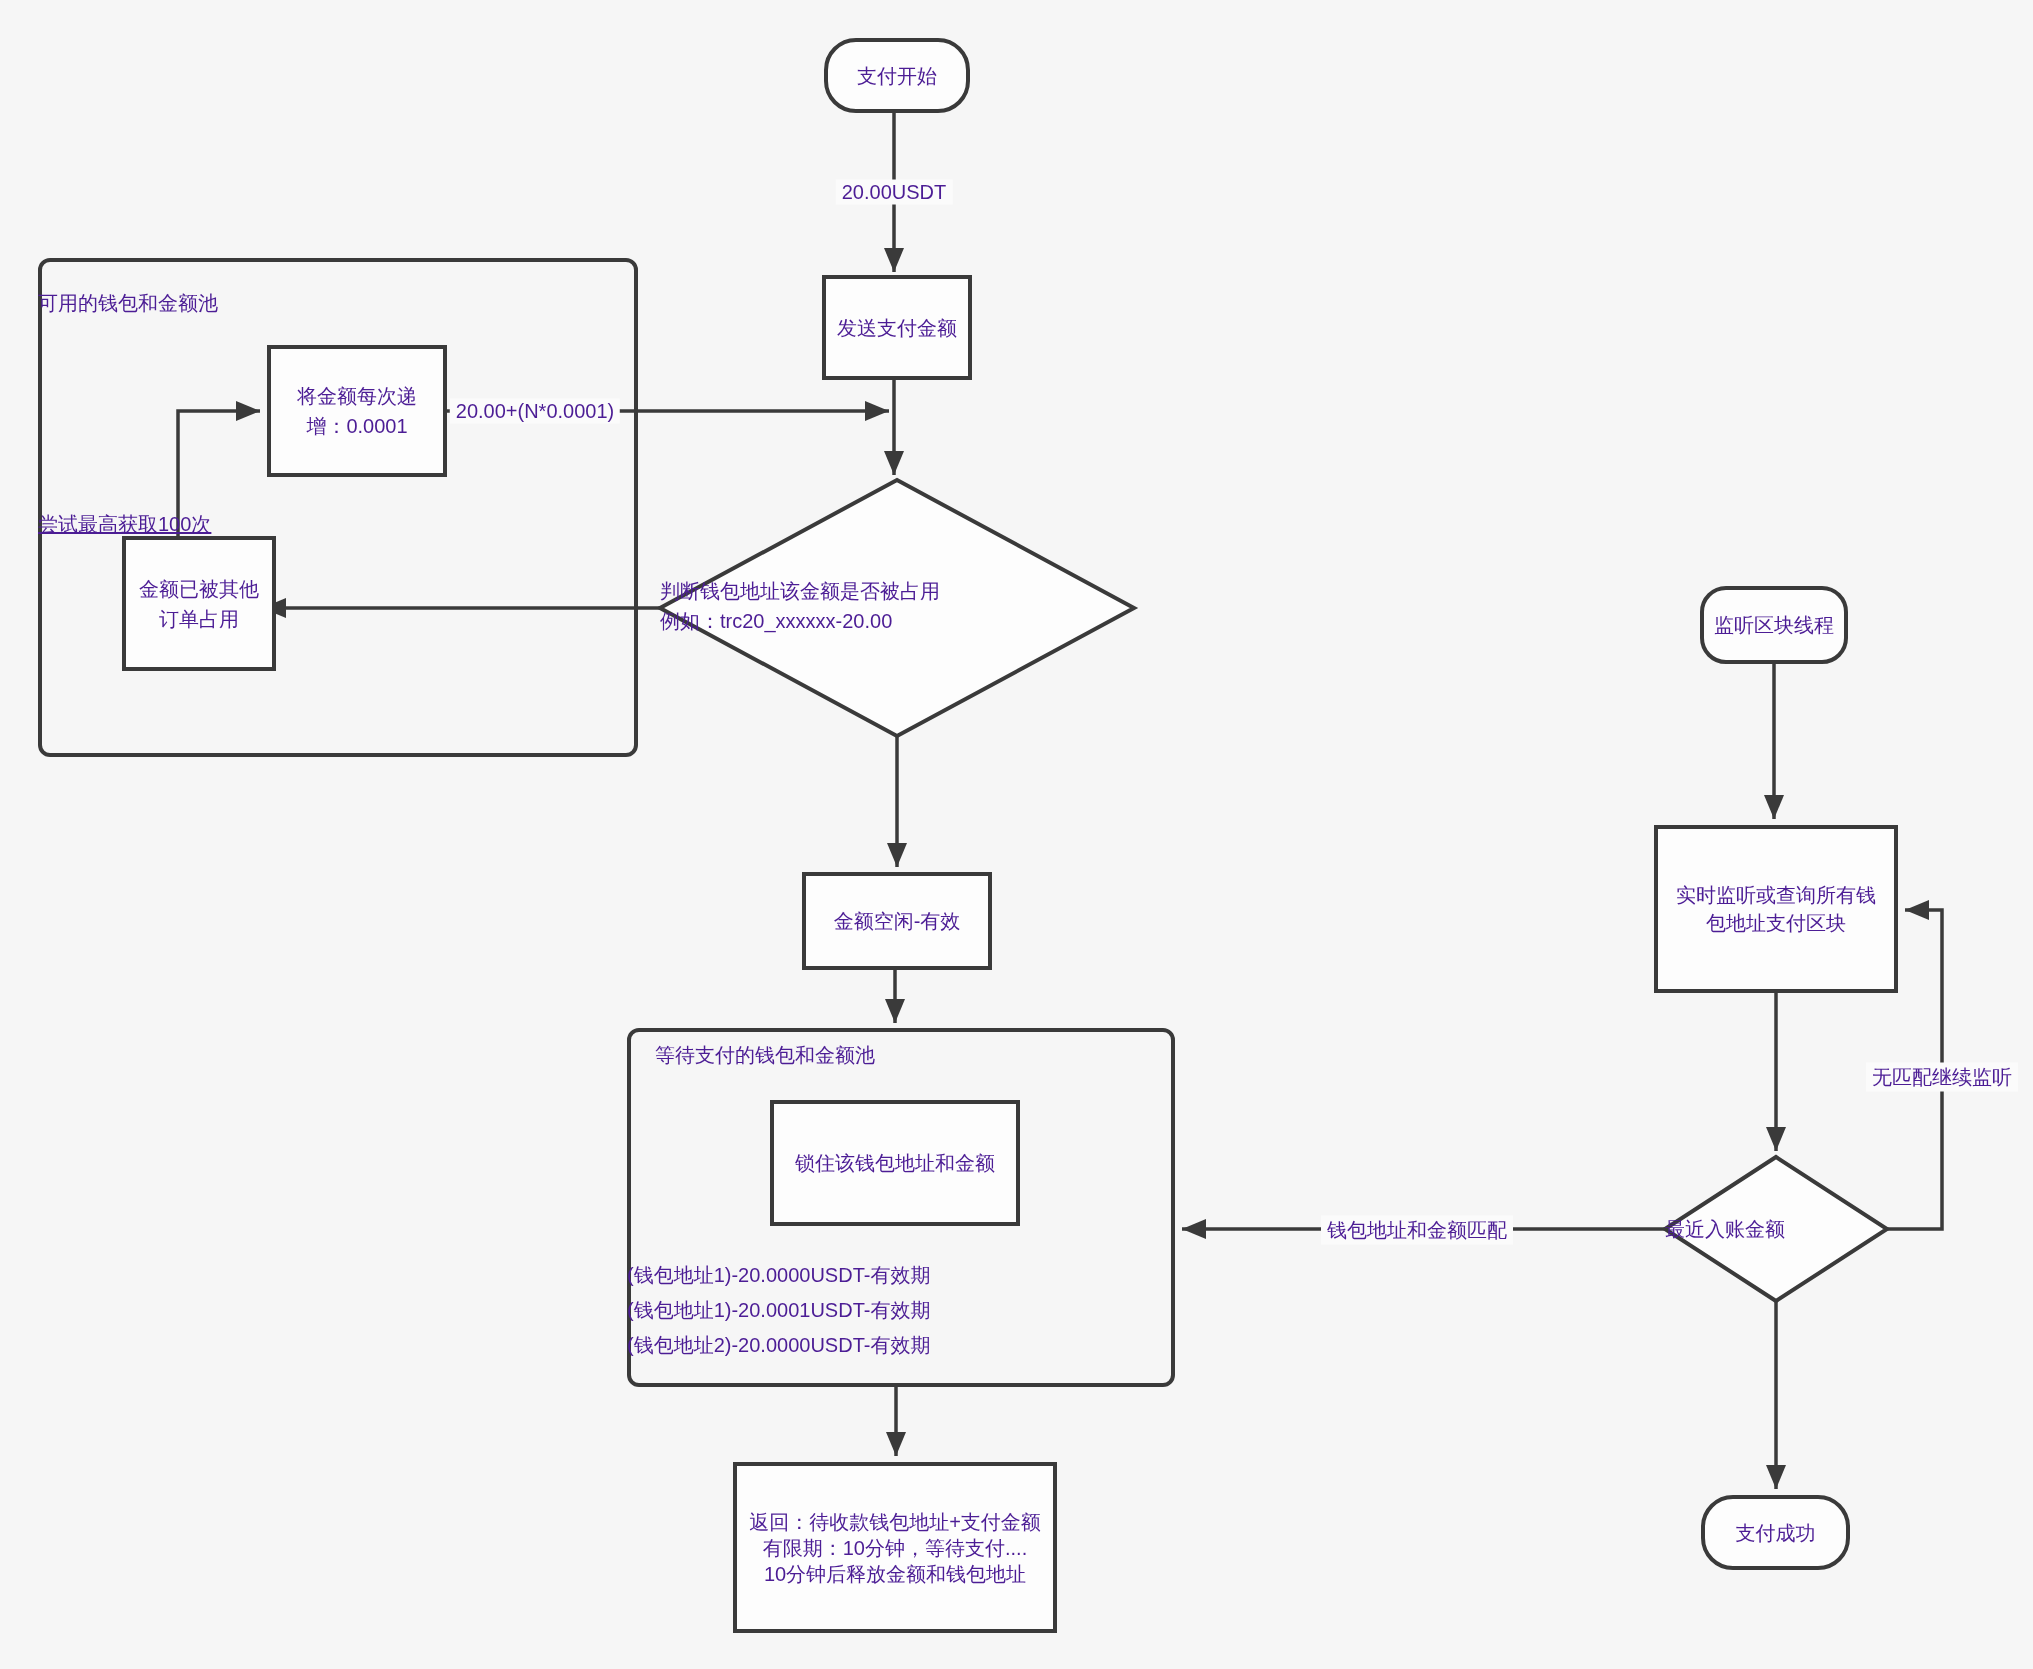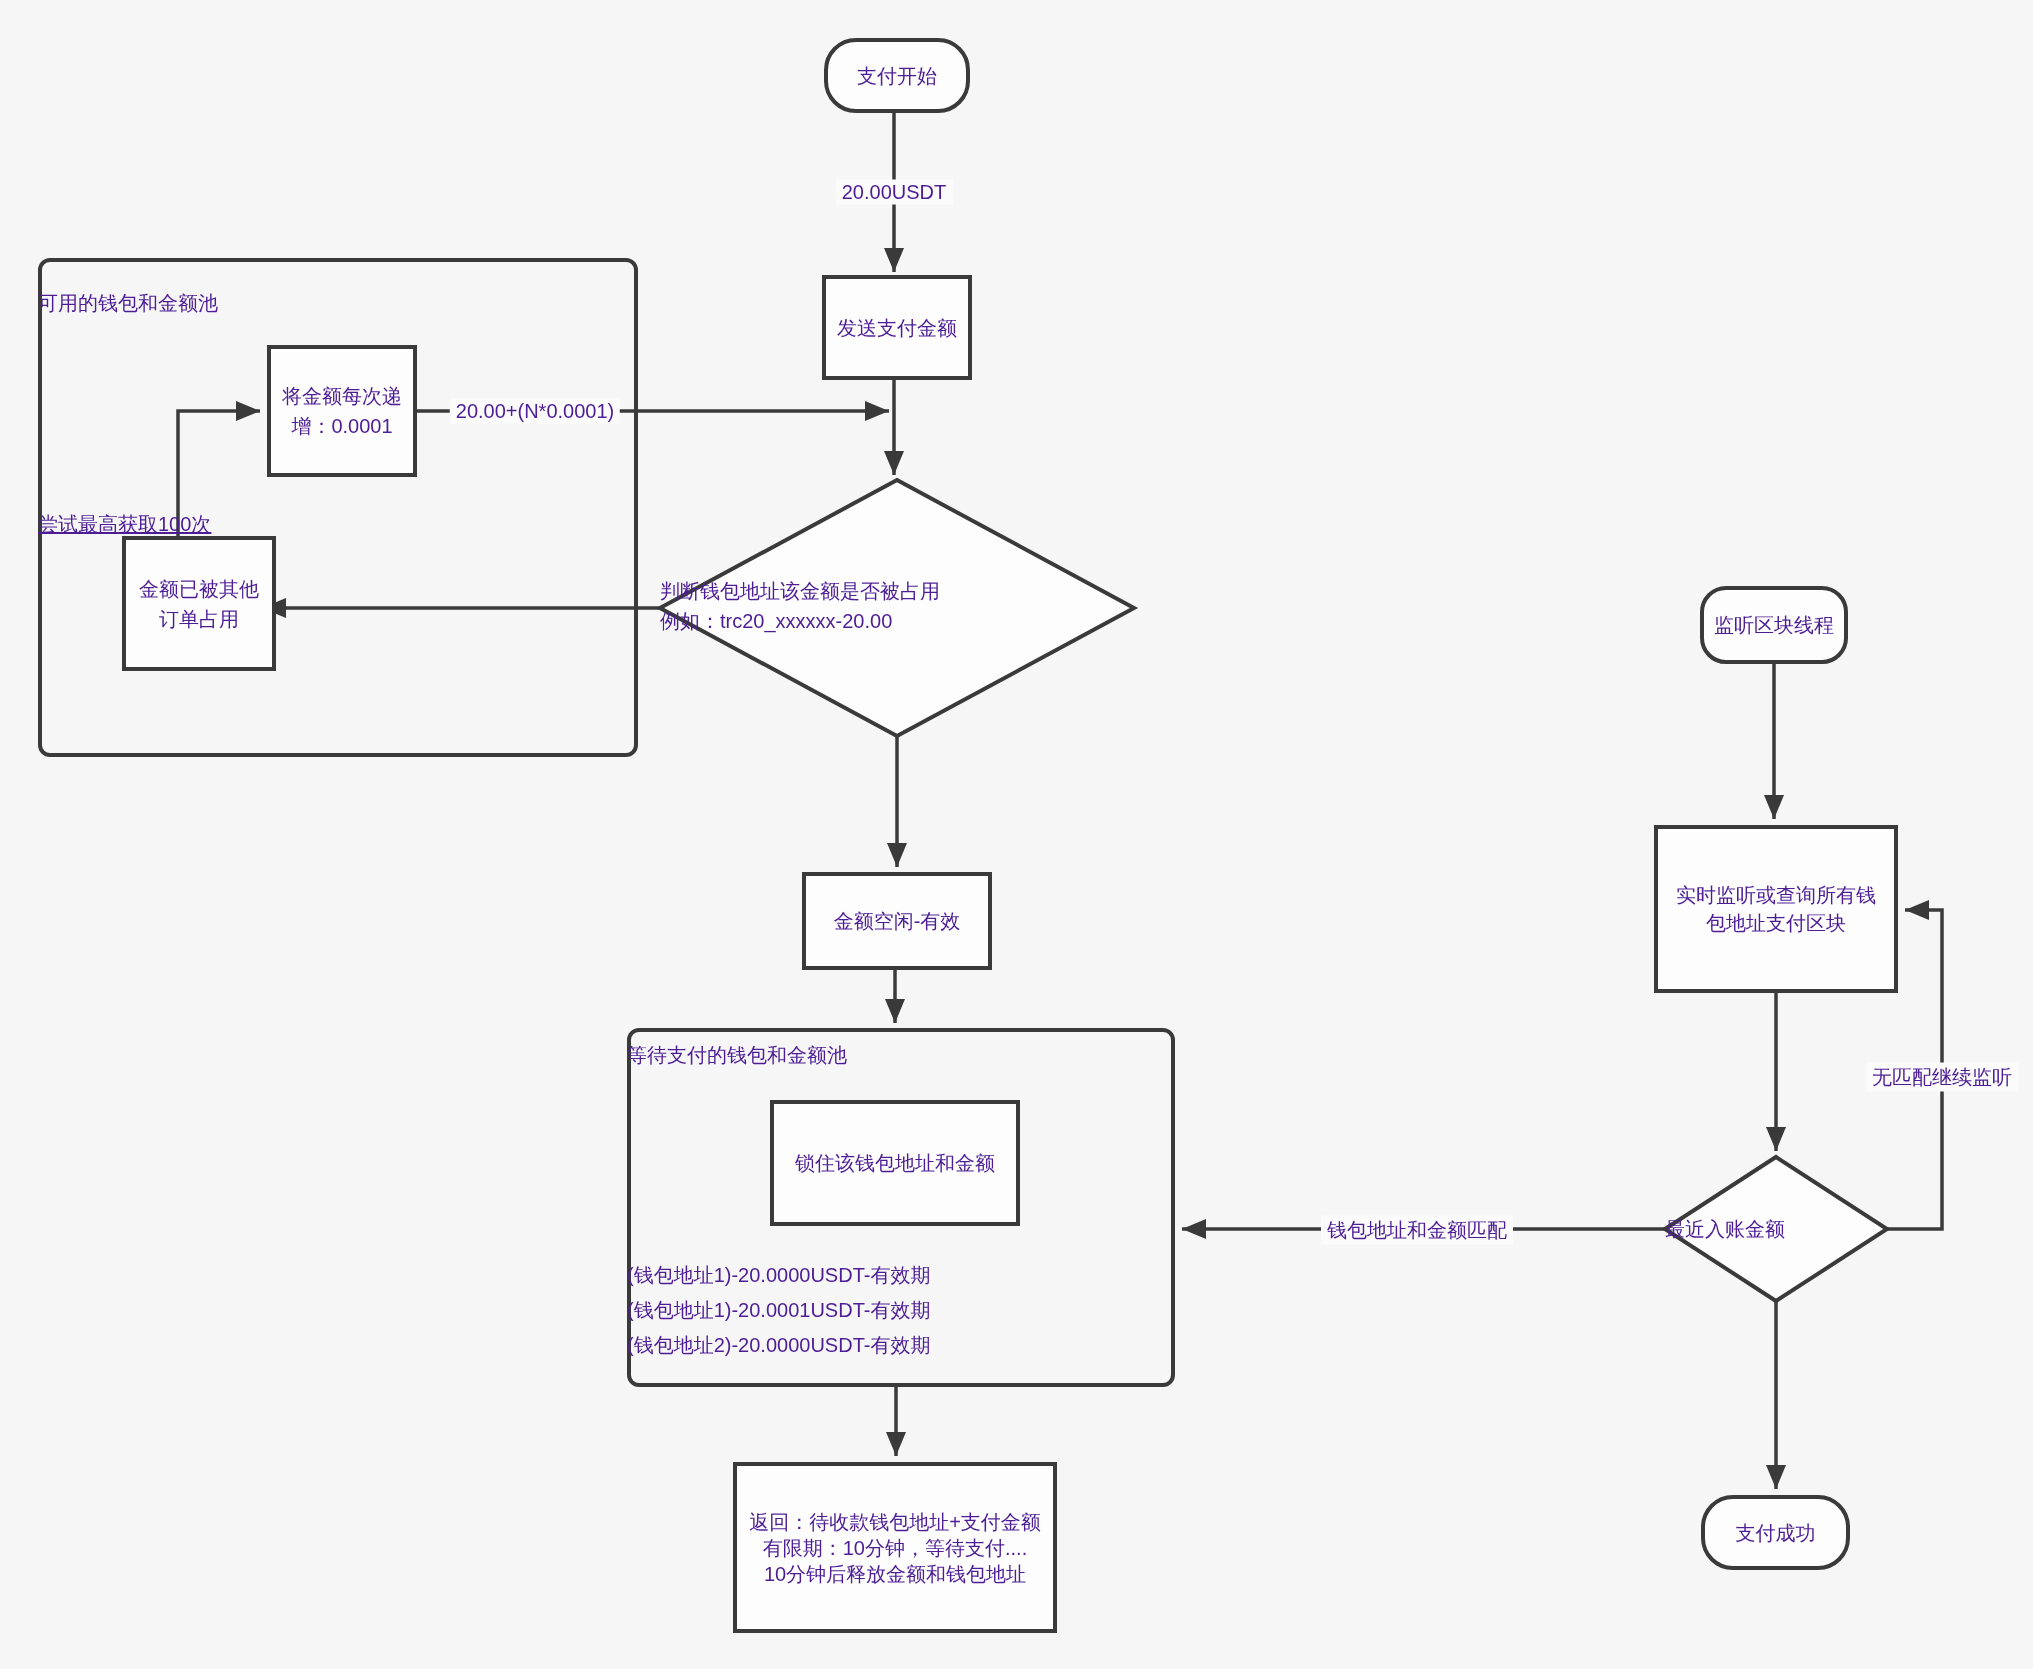--- a/index.html
+++ b/index.html
@@ -23,32 +23,32 @@
   }
   .edge-label{
     position:absolute;z-index:3;font-size:20px;
     transform:translate(-50%,-50%);
     background:#fbfbfb;padding:1px 6px;white-space:nowrap;
   }
   
   #node-start   {left:824px;top:38px;width:146px;height:75px;}
   #node-send    {left:822px;top:275px;width:150px;height:105px;}
   #node-free    {left:802px;top:872px;width:190px;height:98px;}
-  #node-inc     {left:267px;top:345px;width:150px;height:132px;}
+  #node-inc     {left:267px;top:345px;width:180px;height:132px;}
   #node-occ     {left:101px;top:536px;width:154px;height:135px;margin-left:21px;}
   #node-lock    {left:770px;top:1100px;width:250px;height:126px;}
   #node-ret     {left:733px;top:1462px;width:324px;height:171px;line-height:1.3;}
   #node-listen  {left:1700px;top:586px;width:148px;height:78px;border-radius:26px;}
   #node-monitor {left:1654px;top:825px;width:244px;height:168px;line-height:1.42;}
   #node-success {left:1701px;top:1495px;width:149px;height:75px;}
   #pool-available{left:38px;top:258px;width:600px;height:499px;}
   #pool-waiting {left:627px;top:1028px;width:548px;height:359px;}
   #pool1-title  {left:38px;top:288px;width:600px;}
   #pool1-note   {left:38px;top:509px;width:485px;text-decoration:underline;}
-  #pool2-title  {left:627px;top:1040px;width:456px;}
+  #pool2-title  {left:655px;top:1040px;width:456px;}
   #pool2-entries{left:627px;top:1258px;width:548px;line-height:35px;}
   #d1-label     {left:660px;top:576px;width:474px;}
   #d2-label     {left:1665px;top:1214px;width:222px;}
   #lbl-amount   {left:894px;top:192px;}
   #lbl-formula  {left:535px;top:411px;}
   #lbl-nomatch  {left:1942px;top:1077px;}
   #lbl-match    {left:1417px;top:1230px;}
 </style>
 </head>
 <body>

